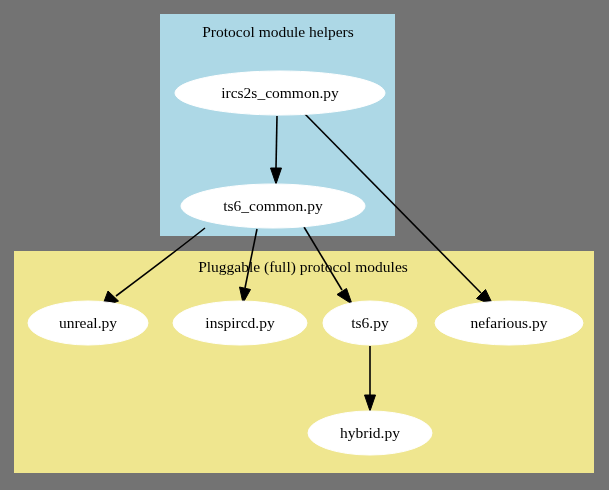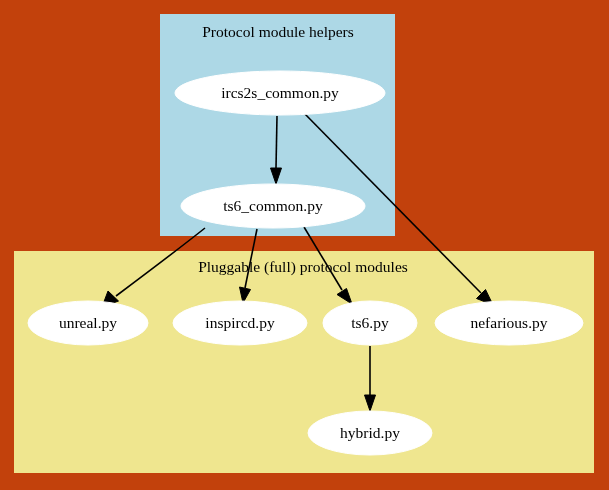--- a/index.html
+++ b/index.html
@@ -4,21 +4,21 @@
 <style>
   html, body {
     margin: 0;
     padding: 0;
     background: #ffffff;
   }
   #canvas {
     position: relative;
     width: 609px;
     height: 490px;
-    background: #c2410c;
+    background: #737373;
     overflow: hidden;
     font-family: "Liberation Serif", "DejaVu Serif", serif;
   }
   svg#graph {
     display: block;
     width: 609px;
     height: 490px;
   }
   .cluster-rect {
     stroke: none;

